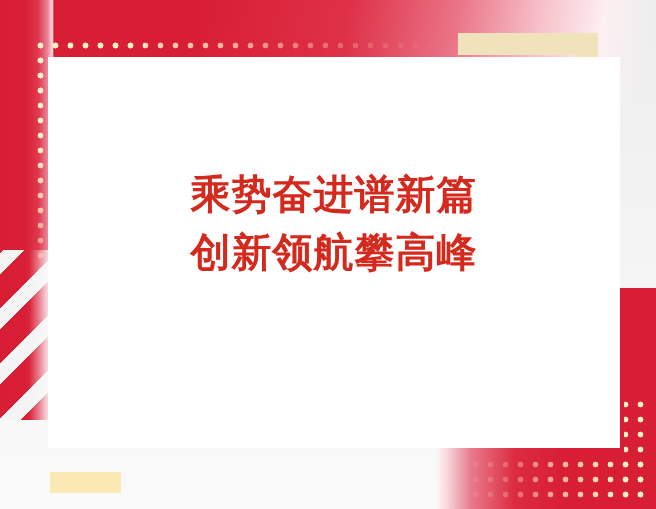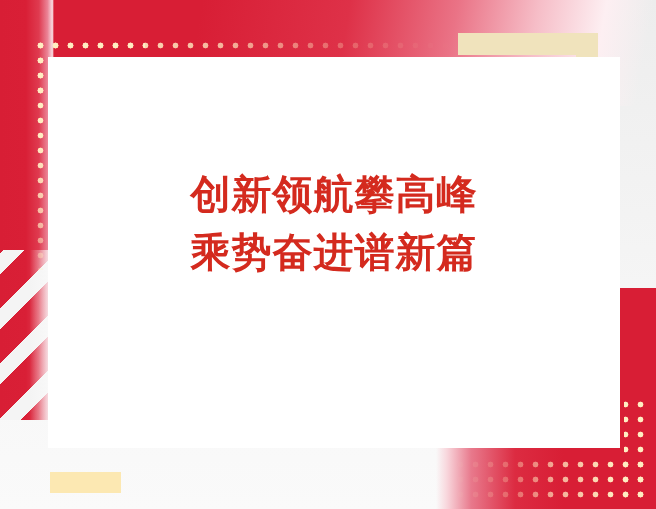--- a/index.html
+++ b/index.html
@@ -212,18 +212,18 @@
   <div class="right-red"></div>
   <div class="bottom-red"></div>
   <div class="dots-br"></div>
   <div class="dots-br-col"></div>
 
   <div class="gold-bracket"></div>
   <div class="gold-bar"></div>
 
   <div class="card">
     <div class="headline">
+      <span class="headline-line">乘势奋进谱新篇</span>
       <span class="headline-line">创新领航攀高峰</span>
-      <span class="headline-line">乘势奋进谱新篇</span>
     </div>
   </div>
 
 </div>
 
 </body></html>

